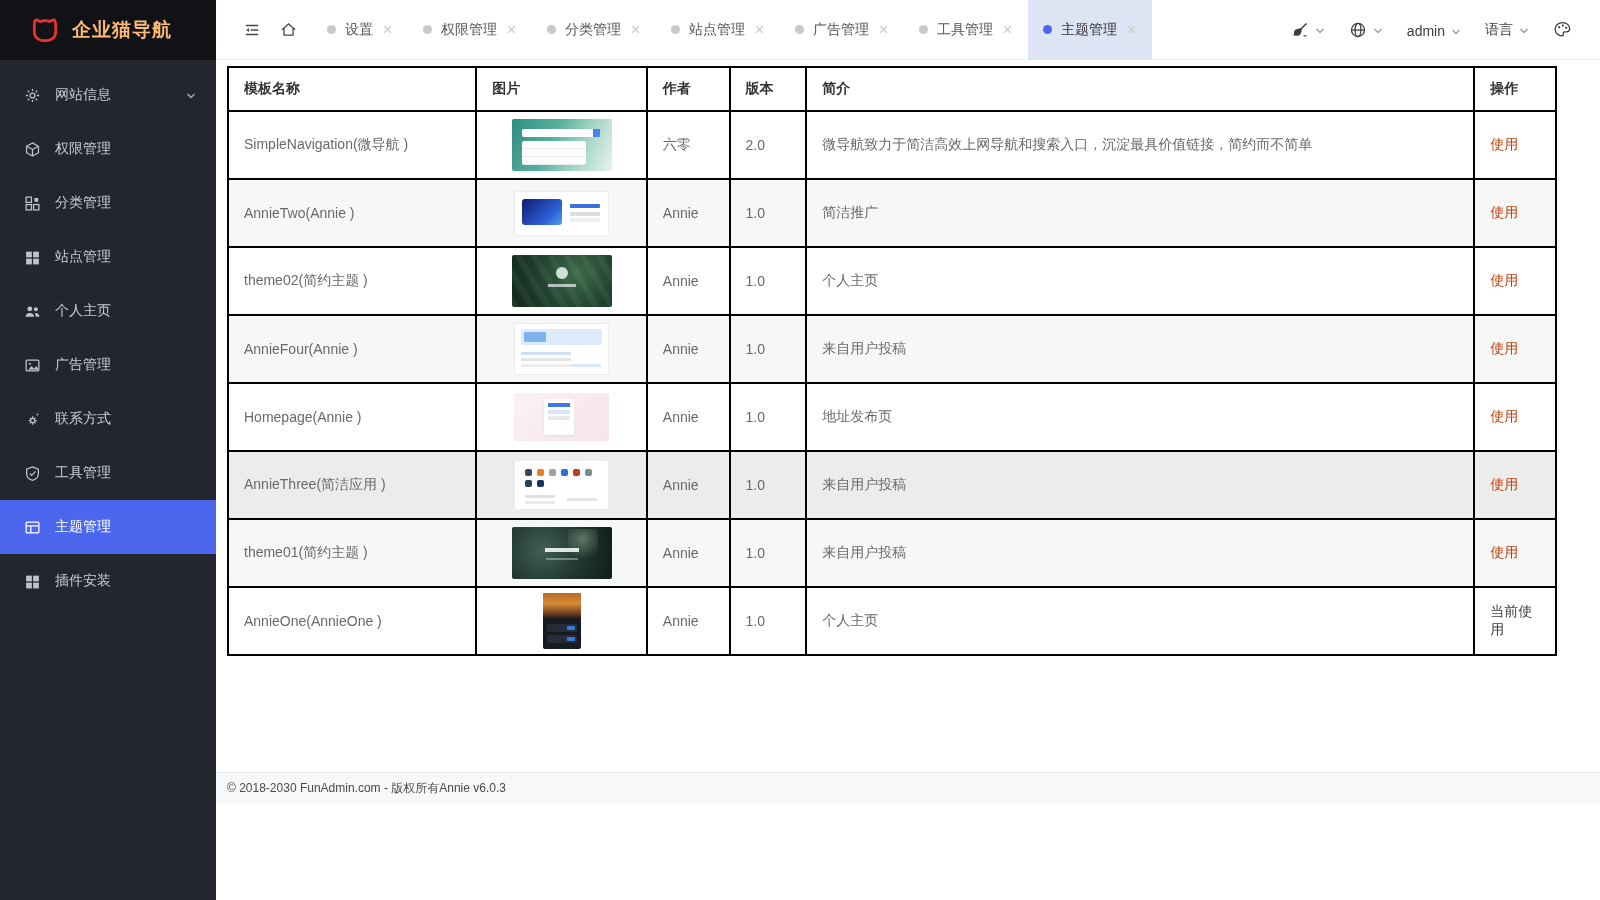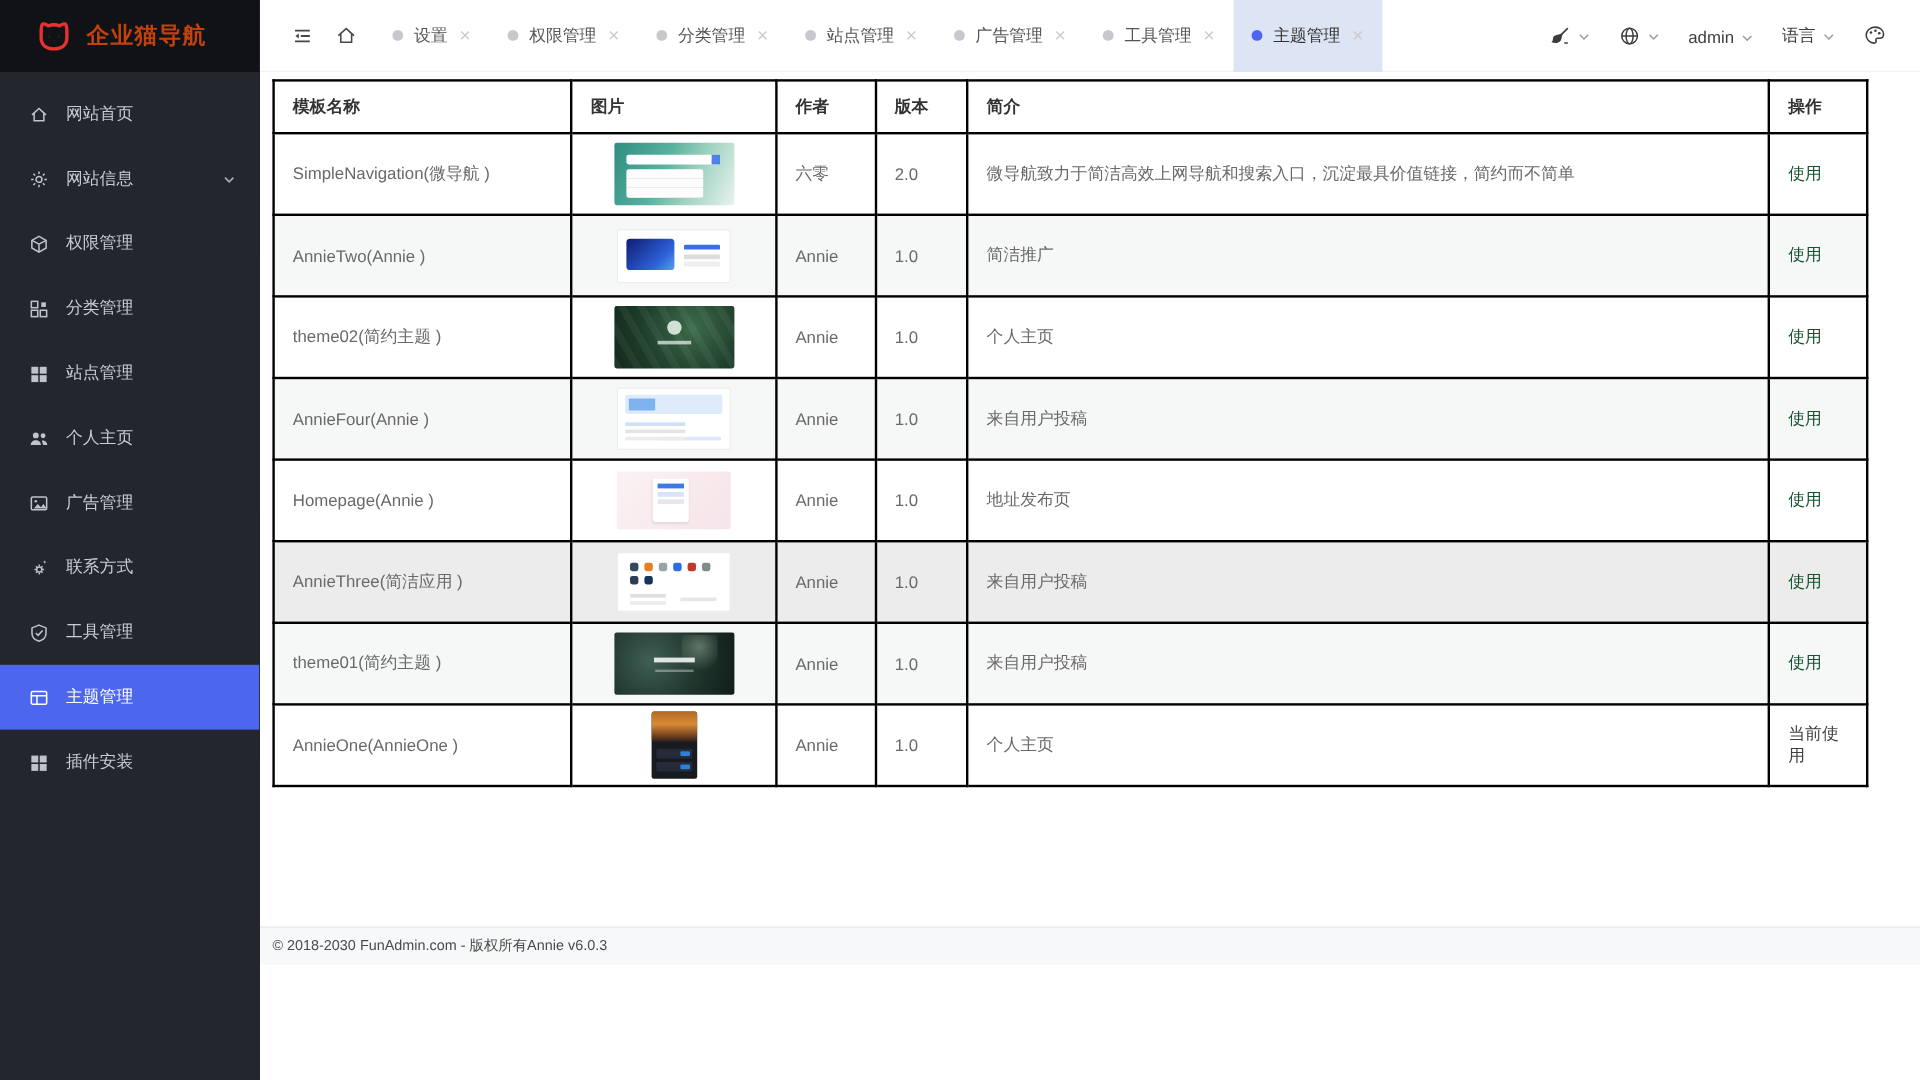--- a/index.html
+++ b/index.html
@@ -1,21 +1,21 @@
 <!DOCTYPE html>
 <html><head>
 <meta charset="utf-8">
 <style>
   * { margin:0; padding:0; box-sizing:border-box; }
   html,body { width:1600px; height:900px; overflow:hidden; font-family:"Liberation Sans","DejaVu Sans",sans-serif; background:#fff; }
 
   
   .sidebar { position:fixed; left:0; top:0; width:216px; height:900px; background:#23262d; z-index:10; }
   .logo { height:60px; background:#101216; display:flex; align-items:center; padding-left:30px; gap:12px; }
-  .logo-title { color:#c2410c; font-size:19px; font-weight:bold; letter-spacing:1px; }
+  .logo-title { color:#fdba74; font-size:19px; font-weight:bold; letter-spacing:1px; }
   .menu { padding-top:8px; }
   .side-item { height:54px; display:flex; align-items:center; padding:0 20px 0 24px; color:#c9ccd2; font-size:14px; cursor:pointer; position:relative; }
   .side-item .sicon { width:17px; height:17px; margin-right:14px; display:flex; align-items:center; justify-content:center; color:#bfc3ca; flex:none; }
   .side-item .sicon svg { width:17px; height:17px; }
   .side-item.active { background:#4d66ee; color:#fff; }
   .side-item.active .sicon { color:#fff; }
   .side-item .chev { margin-left:auto; color:#aab; display:flex; }
 
   
   .main { margin-left:216px; height:804px; display:flex; flex-direction:column; }
@@ -34,21 +34,21 @@
 
   
   .content { flex:1; background:#fff; padding:6px 43px 0 11px; overflow:hidden; }
   table.theme-table { width:100%; border-collapse:collapse; table-layout:fixed; background:#fff; }
   .theme-table th, .theme-table td { border:2px solid #000000; padding:0 15px; text-align:left; overflow:hidden; }
   .theme-table th { height:44px; font-size:14px; color:#333; font-weight:bold; }
   .theme-table td { height:68px; font-size:14px; color:#696969; }
   .theme-table tr.stripe td { background:#f6f7f7; }
   .theme-table tr.hovered td { background:#ececec; }
   td.img-cell { text-align:center; }
-  .use-link { color:#14532d; cursor:pointer; }
+  .use-link { color:#c2410c; cursor:pointer; }
   .current-use { color:#404040; }
 
   
   .thumb { position:relative; margin:0 auto; border-radius:2px; overflow:hidden; width:100px; height:52px; }
   .thumb i { position:absolute; display:block; }
   .t1 { background:linear-gradient(115deg,#2f8d82,#57b19e 40%,#9ed2c0 65%,#e9f3ee); }
   .t1 .a { left:10px; top:10px; width:78px; height:8px; background:#fff; border-radius:2px; }
   .t1 .a::after { content:""; position:absolute; right:0; top:0; width:7px; height:8px; background:#4f82e8; }
   .t1 .b { left:10px; top:22px; width:64px; height:24px; border-radius:2px; background:repeating-linear-gradient(#fdfdfd 0 7px,#ececec 7px 8px); }
   .t2 { width:95px; height:45px; background:#fff; border:1px solid #ececec; }
@@ -93,28 +93,20 @@
           <path d="M4 10.5c0-2 .3-4.6 1-5.6.5-.8 3 .2 4.6 1.2a12 12 0 0 1 8.8 0C20 5.1 22.5 4.1 23 4.9c.7 1 1 3.6 1 5.6v5.1c0 5-3.6 8.4-10 8.4S4 20.6 4 15.6Z" stroke="#e8322f" stroke-width="2.6" stroke-linejoin="round"></path>
           <circle cx="10.2" cy="14.5" r="1.2" fill="#1c1c1c"></circle>
           <circle cx="17.8" cy="14.5" r="1.2" fill="#1c1c1c"></circle>
           <path d="M12.6 17.4h2.8l-1.4 1.7z" fill="#1c1c1c"></path>
         </svg>
     </span>
     <span class="logo-title">企业猫导航</span>
   </div>
   <nav class="menu">
 
-    <div class="side-item">
-      <span class="sicon">
-          <svg viewBox="0 0 16 16" fill="none" stroke="currentColor" stroke-width="1.2">
-            <path d="M2.5 8.2 8 3.2l5.5 5M4.2 7.2v5.6h7.6V7.2"></path>
-          </svg>
-        </span>
-      <span>网站首页</span>
-    </div>
 
     <div class="side-item">
       <span class="sicon">
           <svg viewBox="0 0 16 16" fill="none" stroke="currentColor" stroke-width="1.2">
             <circle cx="8" cy="8" r="2.3"></circle>
             <path d="M8 1.8v2M8 12.2v2M1.8 8h2M12.2 8h2M3.6 3.6 5 5M11 11l1.4 1.4M12.4 3.6 11 5M5 11l-1.4 1.4"></path>
           </svg>
         </span>
       <span>网站信息</span>
       <span class="chev">

